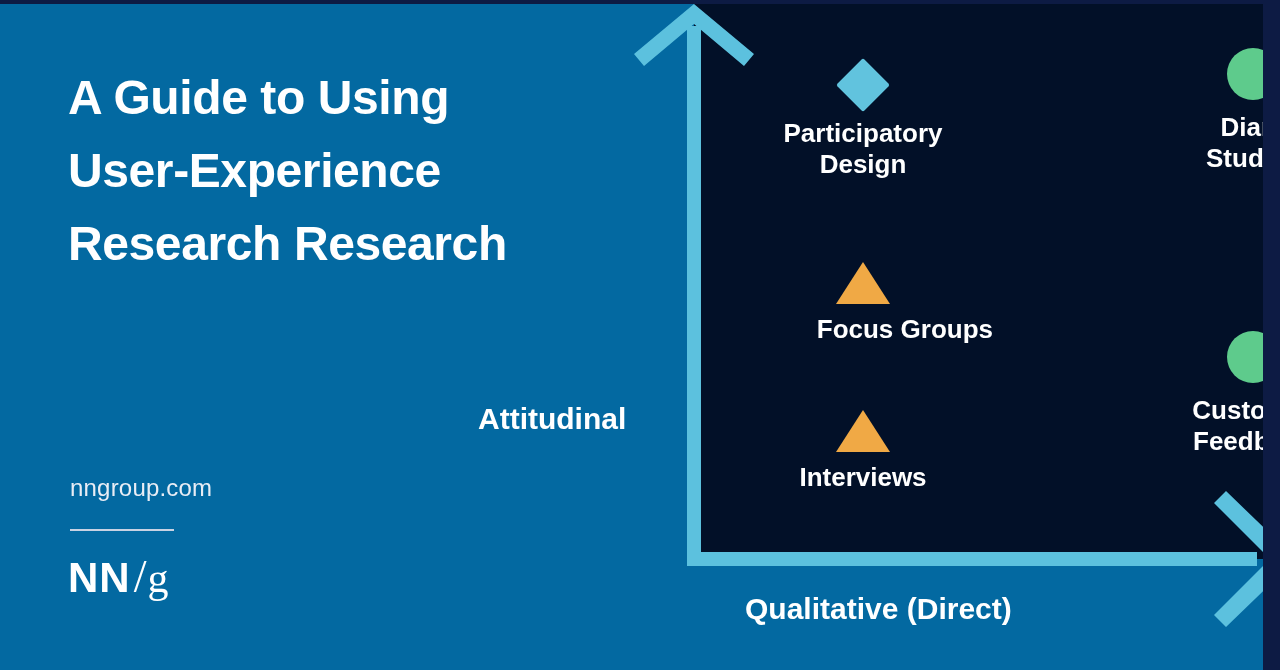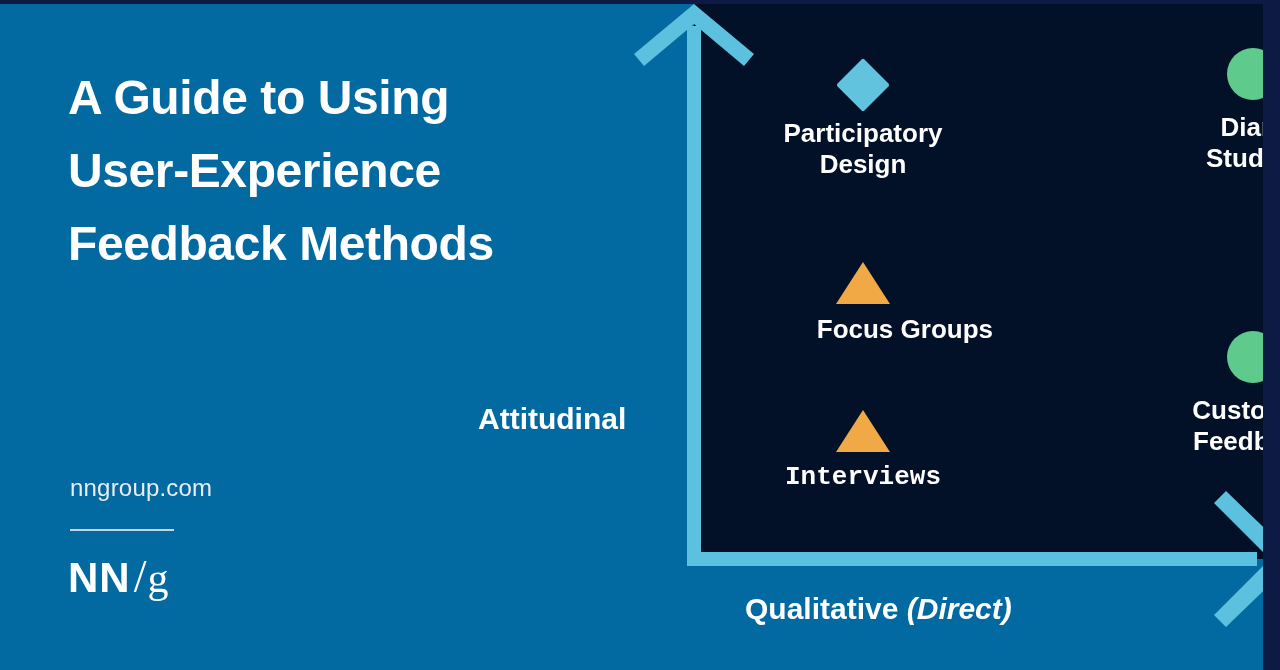--- a/index.html
+++ b/index.html
@@ -165,21 +165,21 @@
     height: 52px;
     border-radius: 50%;
     background: #5ecb8c;
   }
 
   
   #m-participatory { left: 733px; top: 62px; width: 260px; }
   #m-participatory .marker { margin-bottom: 14px; }
   #m-focus        { left: 733px; top: 258px; width: 260px; text-align: right; }
   #m-focus .marker { margin-bottom: 10px; }
-  #m-interviews   { left: 733px; top: 406px; width: 260px; font-family: Liberation Mono, monospace; }
+  #m-interviews   { left: 733px; top: 406px; width: 260px; }
   #m-interviews .marker { margin-bottom: 10px; }
   #m-diary        { left: 1145px; top: 44px; width: 216px; }
   #m-diary .marker { margin-bottom: 12px; }
   #m-customer     { left: 1145px; top: 327px; width: 216px; }
   #m-customer .marker { margin-bottom: 12px; }
 
   
   .axis-title {
     position: absolute;
     color: #ffffff;
@@ -191,34 +191,33 @@
     left: 478px;
     top: 398px;
     font-size: 30px;
   }
   #axis-title-x {
     left: 745px;
     top: 588px;
     font-size: 30px;
   }
   #axis-title-x .qual-italic {
-    font-style: italic;
   }
 </style>
 </head>
 <body>
 
 <div id="stage">
 
   <div class="plot-panel"></div>
 
   <div class="title-block">
     <div class="title-line">A Guide to Using</div>
     <div class="title-line">User-Experience</div>
-    <div class="title-line">Feedback Methods</div>
+    <div class="title-line">Research Research</div>
   </div>
 
   <div class="site-url">nngroup.com</div>
   <div class="brand-rule"></div>
   <div class="logo">
     <span class="logo-nn">NN</span>
     <span class="logo-slash">/</span>
     <span class="logo-g">g</span>
   </div>
 

